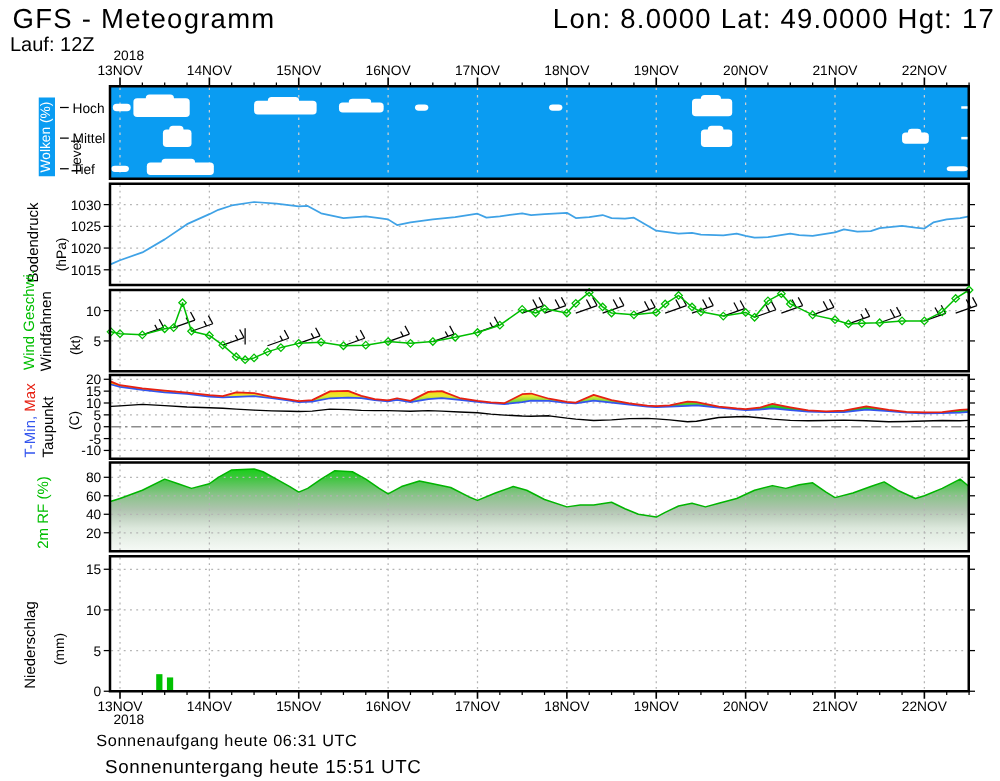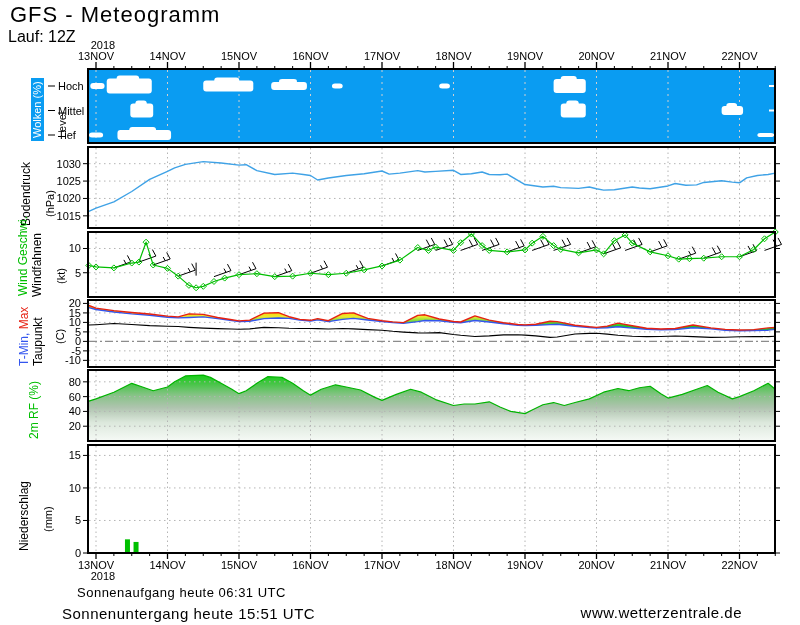--- a/index.html
+++ b/index.html
@@ -4,35 +4,36 @@
 <style>
   html,body{margin:0;padding:0;}
   .page{position:relative;width:800px;height:625px;background:#ffffff;overflow:hidden;
         font-family:"Liberation Sans",sans-serif;color:#000;}
   .hdr-title{position:absolute;left:10px;top:2px;font-size:22px;letter-spacing:1px;}
   .hdr-coords{position:absolute;right:4px;top:2px;font-size:22px;letter-spacing:1px;}
   .run-label{position:absolute;left:8px;top:28px;font-size:16px;}
   .year-top{position:absolute;left:81px;top:39px;width:44px;text-align:center;font-size:11px;}
   .year-bottom{position:absolute;left:81px;top:570px;width:44px;text-align:center;font-size:11px;}
   .sun1{position:absolute;left:77px;top:585px;font-size:13px;letter-spacing:0.5px;}
-  .sun2{position:absolute;left:62px;top:605px;font-size:15px;letter-spacing:0.5px;}
+  .sun2{position:absolute;left:84px;top:605px;font-size:15px;letter-spacing:0.5px;}
   .site{position:absolute;right:58px;top:604px;font-size:15px;letter-spacing:0.5px;}
   .vlab{position:absolute;transform:rotate(-90deg);transform-origin:0 0;
         white-space:nowrap;font-size:12px;line-height:1;}
   .vlab.small{font-size:11px;}
   .wolken-badge{color:#fff;padding:1px 3px;}
   svg#chart{position:absolute;left:0;top:0;}
   svg text{font-family:"Liberation Sans",sans-serif;font-size:11px;fill:#000;}
 </style>
 </head>
 <body>
 
 <div class="page">
 
   <div class="hdr-title">GFS - Meteogramm</div>
+  <div class="hdr-coords">Lon: 8.0000 Lat: 49.0000 Hgt: 17</div>
   <div class="run-label">Lauf: 12Z</div>
   <div class="year-top">2018</div>
 
   <svg id="chart" width="800" height="625">
       <defs>
         <linearGradient id="tg" gradientUnits="userSpaceOnUse" x1="0" y1="303.4164305949009" x2="0" y2="326.1926345609065">
           <stop offset="0" stop-color="#FF8C00"></stop>
           <stop offset="0.375" stop-color="#FFD200"></stop>
           <stop offset="0.5833333333333334" stop-color="#EAE832"></stop>
           <stop offset="0.75" stop-color="#86DC3C"></stop>
@@ -499,15 +500,14 @@
   <div class="vlab small" style="left:55px;top:344px;">(C)</div>
 
   <div class="vlab" style="left:28px;top:439px;color:#00BE00;">2m RF (%)</div>
 
   <div class="vlab" style="left:18px;top:551px;">Niederschlag</div>
   <div class="vlab small" style="left:43px;top:532px;">(mm)</div>
 
   <div class="year-bottom">2018</div>
   <div class="sun1">Sonnenaufgang heute 06:31 UTC</div>
   <div class="sun2">Sonnenuntergang heute 15:51 UTC</div>
-  <div class="site">www.wetterzentrale.de</div>
 
 </div>
 
 </body></html>

